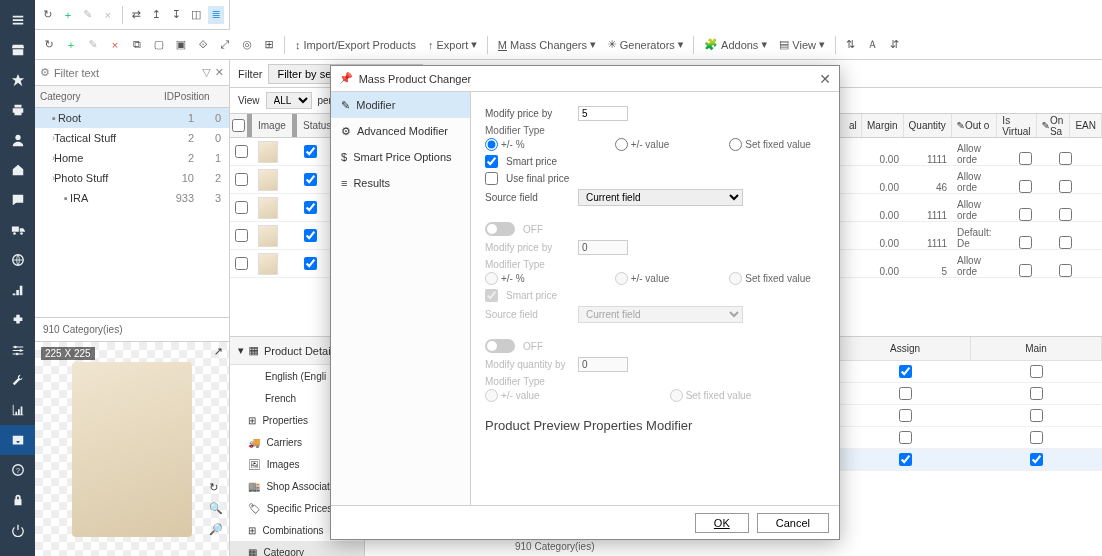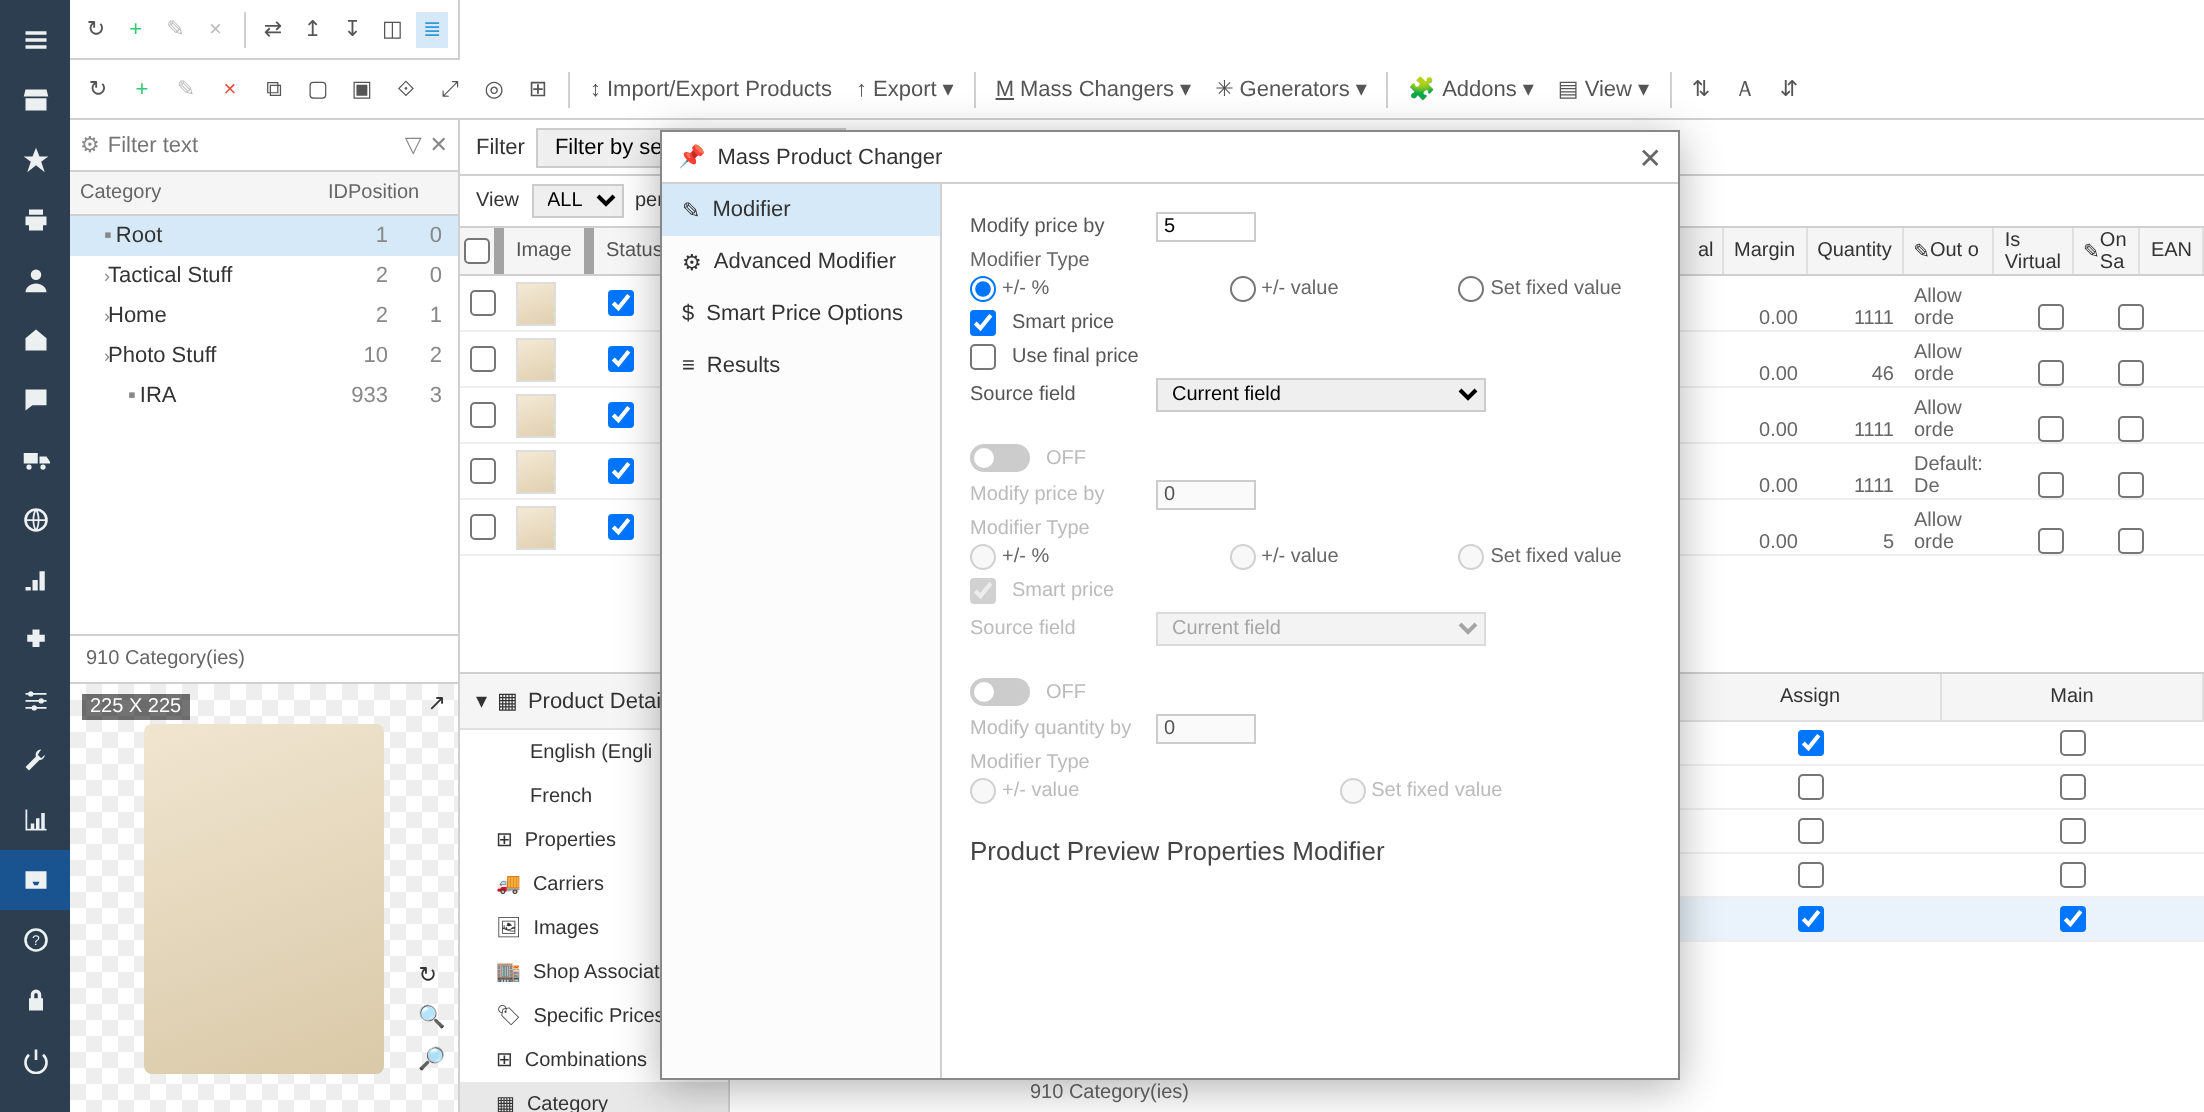--- a/index.html
+++ b/index.html
@@ -673,13 +673,17 @@
               <input type="radio" disabled="" style=""> 
               <span>Set fixed value</span>
             </label>
         </div>
       </div>
       <div class="sect">
           <h3>Product Preview Properties Modifier</h3>
         </div>
     </div>
   </div>
+  <div class="modal-foot">
+    <button><u>OK</u></button>
+    <button>Cancel</button>
+  </div>
 </div>
 
 </body></html>

